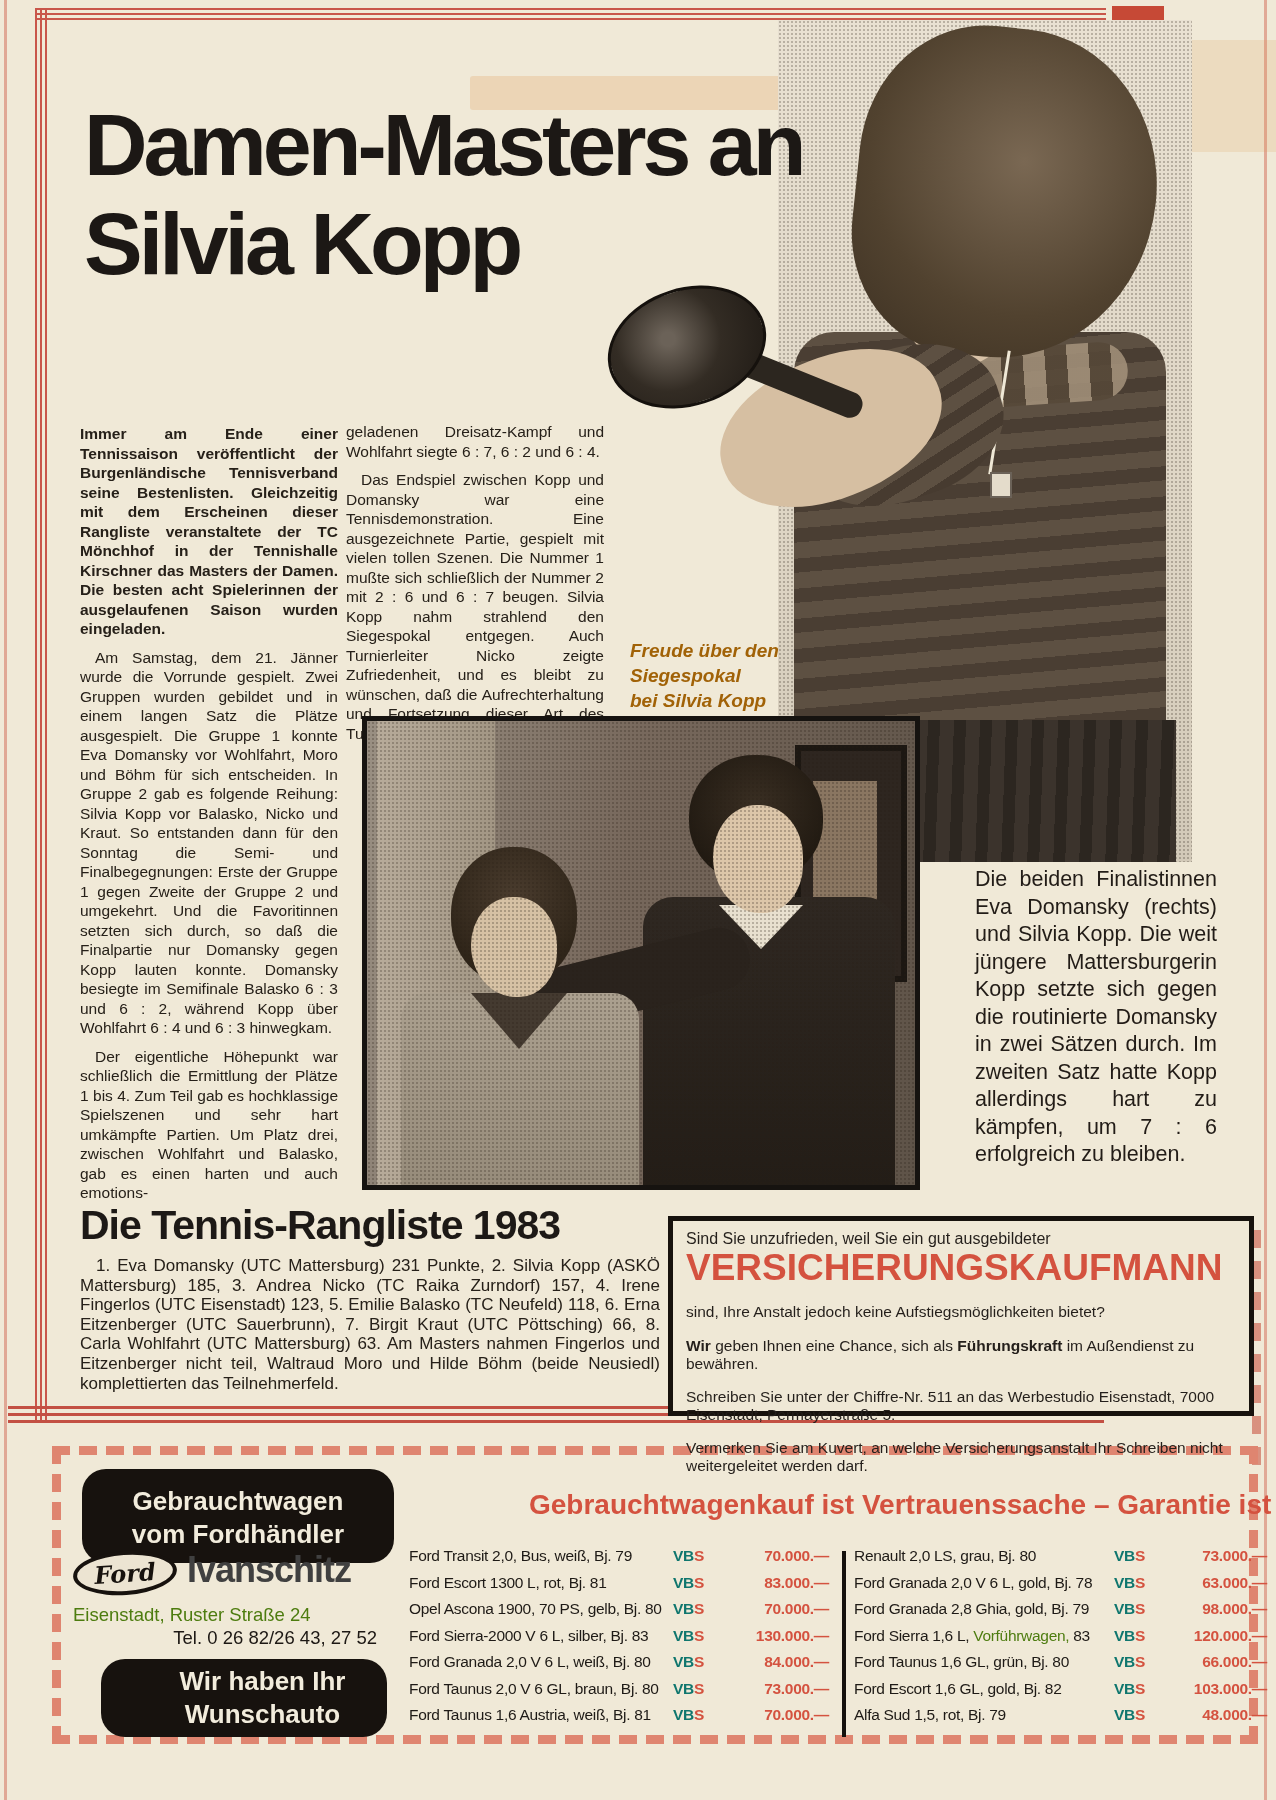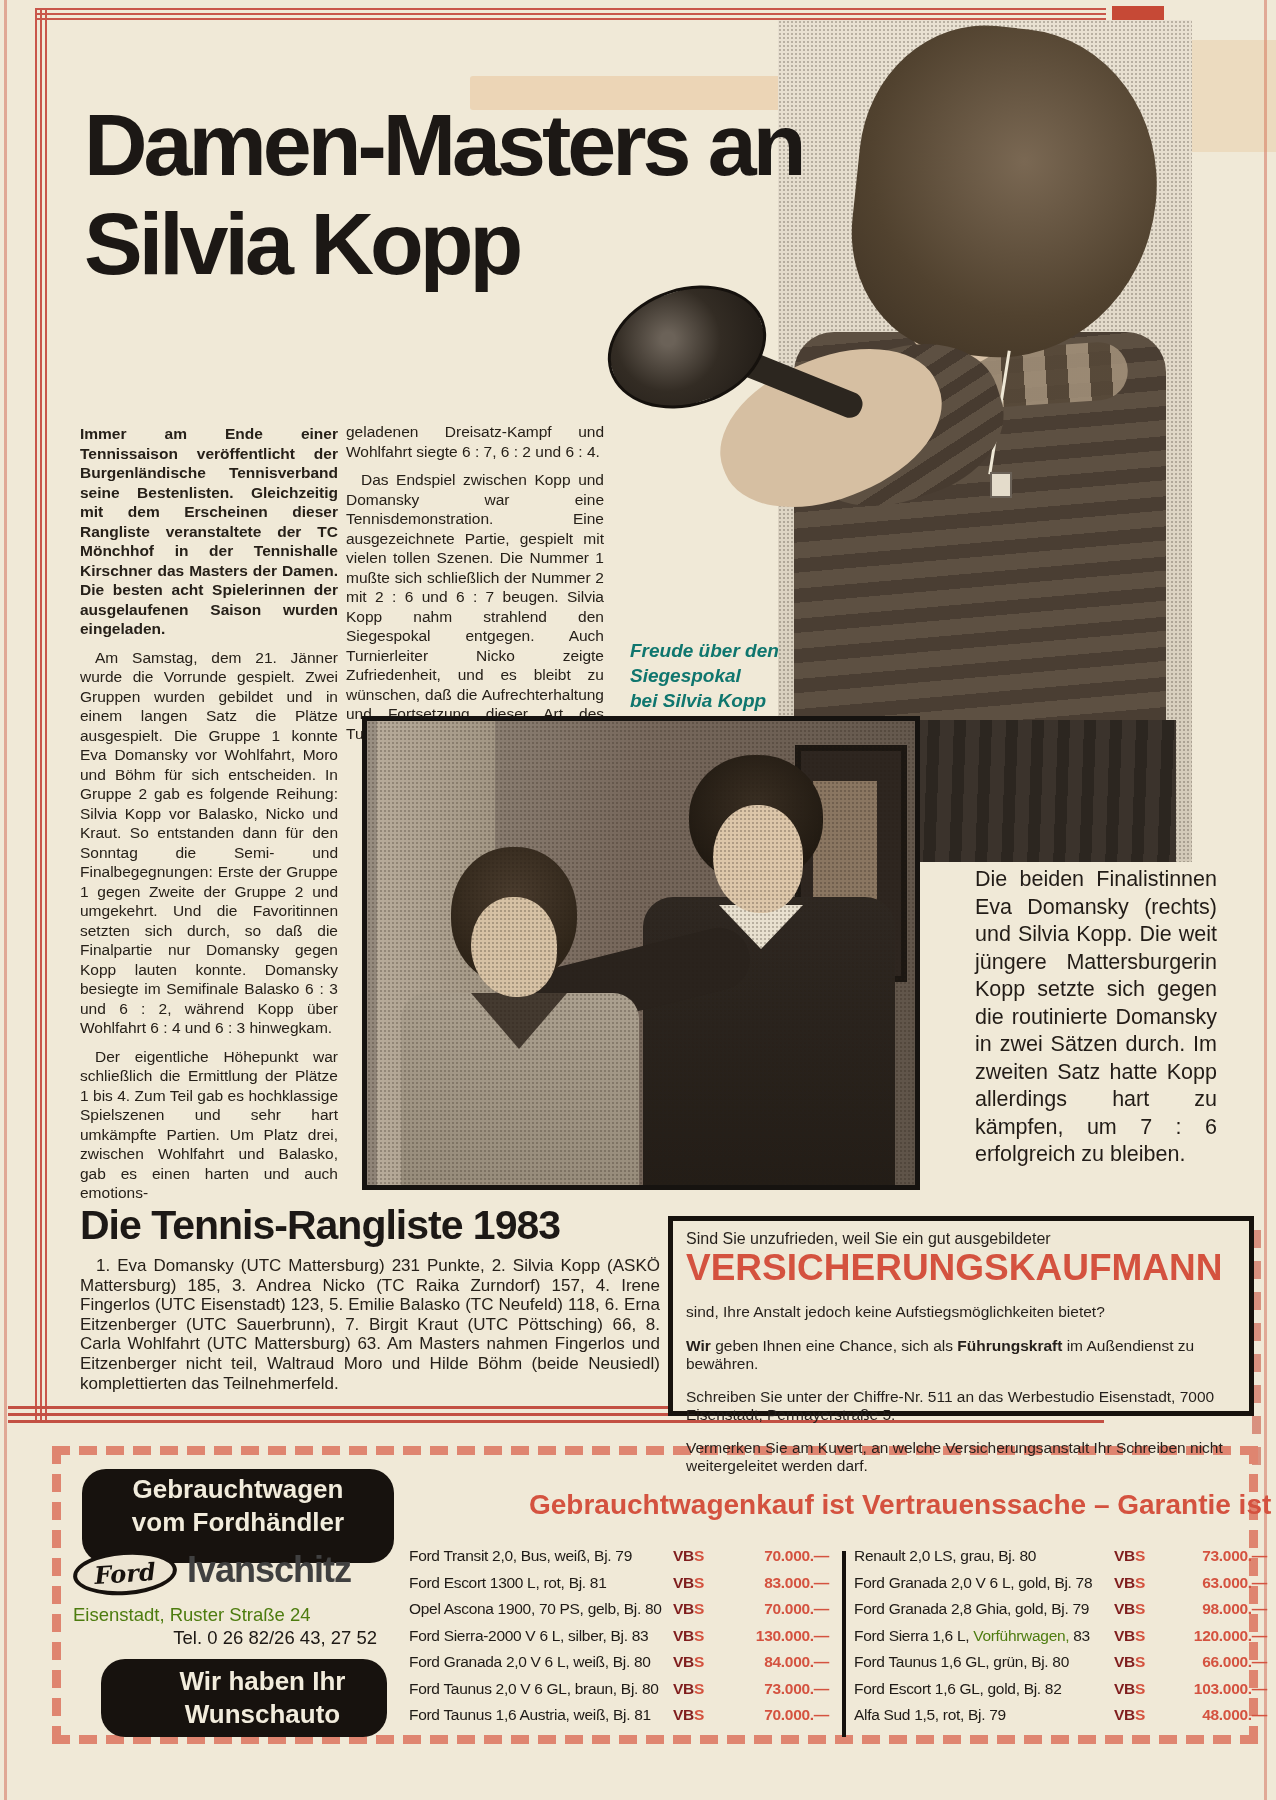--- a/index.html
+++ b/index.html
@@ -31,21 +31,21 @@
   
   .bodycol{position:absolute;width:258px;font-size:15.5px;line-height:19.5px;
     text-align:justify;color:#262019;z-index:3;}
   #col1{left:80px;top:424px;}
   #col2{left:346px;top:422px;}
   .bodycol p{margin:0 0 9px 0;}
   .lead{font-weight:bold;}
   .indent{text-indent:15px;}
 
   #caption{left:630px;top:638px;width:192px;z-index:3;font-size:19px;font-weight:bold;
-    font-style:italic;line-height:25px;color:#0f766e;}
+    font-style:italic;line-height:25px;color:#a16207;}
   #finalists{left:975px;top:866px;width:242px;z-index:3;font-size:21.5px;line-height:27.5px;
     text-align:justify;color:#221c17;}
 
   
   #rang-title{left:80px;top:1202px;z-index:3;font-size:41px;font-weight:bold;
     letter-spacing:-1px;color:#1d1916;}
   #rang-text{left:80px;top:1256px;width:580px;z-index:3;font-size:17px;line-height:19.6px;
     text-align:justify;text-indent:16px;color:#262019;}
 
   
@@ -115,39 +115,39 @@
   #p2-body-r{position:absolute;left:276px;top:176px;width:252px;height:288px;
     background:linear-gradient(180deg,#2f2822,#231d17);border-radius:30px 30px 0 0;}
   #p2-collar-r{position:absolute;left:352px;top:184px;width:84px;height:44px;background:#e8e0cf;
     clip-path:polygon(0 0,100% 0,50% 100%);}
 
   
   #ad-box{left:52px;top:1446px;width:1206px;height:298px;border:9px dashed #df8570;
     box-sizing:border-box;z-index:3;}
   .badge{position:absolute;background:#17120e;border-radius:24px;color:#f2ecdc;
     font-weight:bold;text-align:center;}
-  #badge1{left:21px;top:14px;width:312px;height:94px;font-size:26px;line-height:33px;padding-top:4px;box-sizing:border-box;}
+  #badge1{left:21px;top:14px;width:312px;height:94px;font-size:26px;line-height:33px;padding-top:16px;box-sizing:border-box;}
   #badge2{left:40px;top:204px;width:286px;height:78px;font-size:26px;line-height:33px;padding-top:6px;box-sizing:border-box;padding-left:37px;}
   #ford-oval{position:absolute;left:12px;top:96px;width:104px;height:44px;border:4px solid #17120e;
     border-radius:50%;background:#ece4d2;display:flex;align-items:center;justify-content:center;
     transform:rotate(-4deg);font-family:"DejaVu Serif",serif;font-style:italic;font-weight:bold;
     font-size:24px;color:#17120e;box-sizing:border-box;}
   #dealer-name{position:absolute;left:126px;top:94px;font-size:36px;font-weight:bold;
     color:#404040;letter-spacing:-1px;}
   #addr1{position:absolute;left:12px;top:149px;font-size:18.5px;color:#4d7c0f;}
   #addr2{position:absolute;left:12px;top:172px;width:304px;text-align:right;font-size:18.5px;color:#1d1814;}
   #ad-headline{position:absolute;left:468px;top:34px;font-size:28px;font-weight:bold;
     color:#d4523f;white-space:nowrap;}
   .car-col{position:absolute;top:88px;font-size:15.5px;letter-spacing:-0.3px;color:#1e1a16;}
   #cars-left{left:348px;width:420px;}
   #cars-right{left:793px;width:413px;}
   .car-row{display:flex;height:26.5px;line-height:26.5px;white-space:nowrap;}
   #cars-left .cn{width:264px;overflow:visible;}
   #cars-right .cn{width:260px;overflow:visible;}
-  .vb{font-weight:bold;color:#7f1d1d;}
+  .vb{font-weight:bold;color:#0f766e;}
   .cs{font-weight:bold;color:#d4523f;}
   .amt{margin-left:auto;font-weight:bold;color:#d4523f;}
   .red-inline{color:#4d7c0f;}
   #car-divider{position:absolute;left:781px;top:96px;width:4px;height:186px;background:#15110d;}
 </style>
 </head>
 <body>
 
 <div id="page">
 

